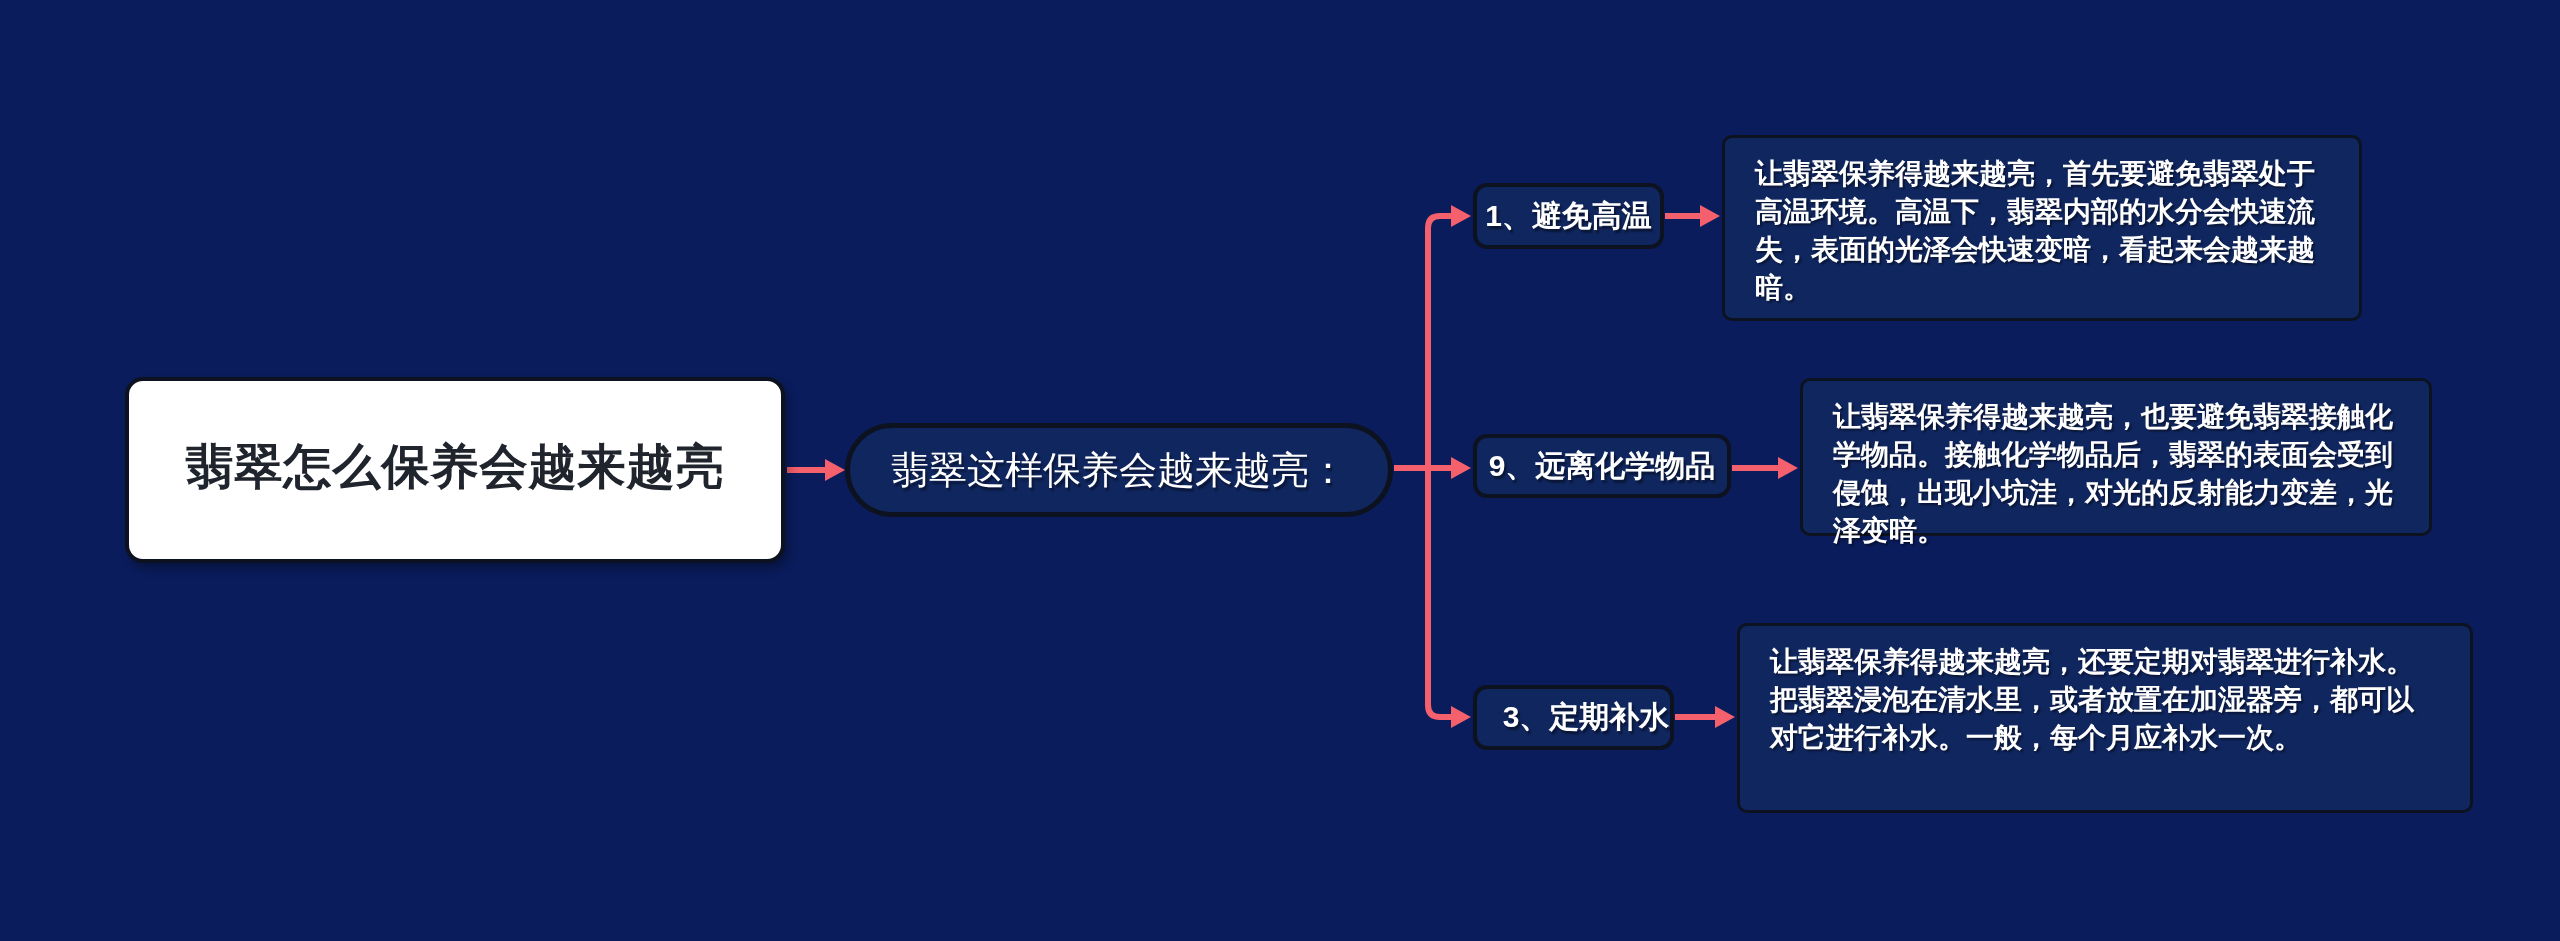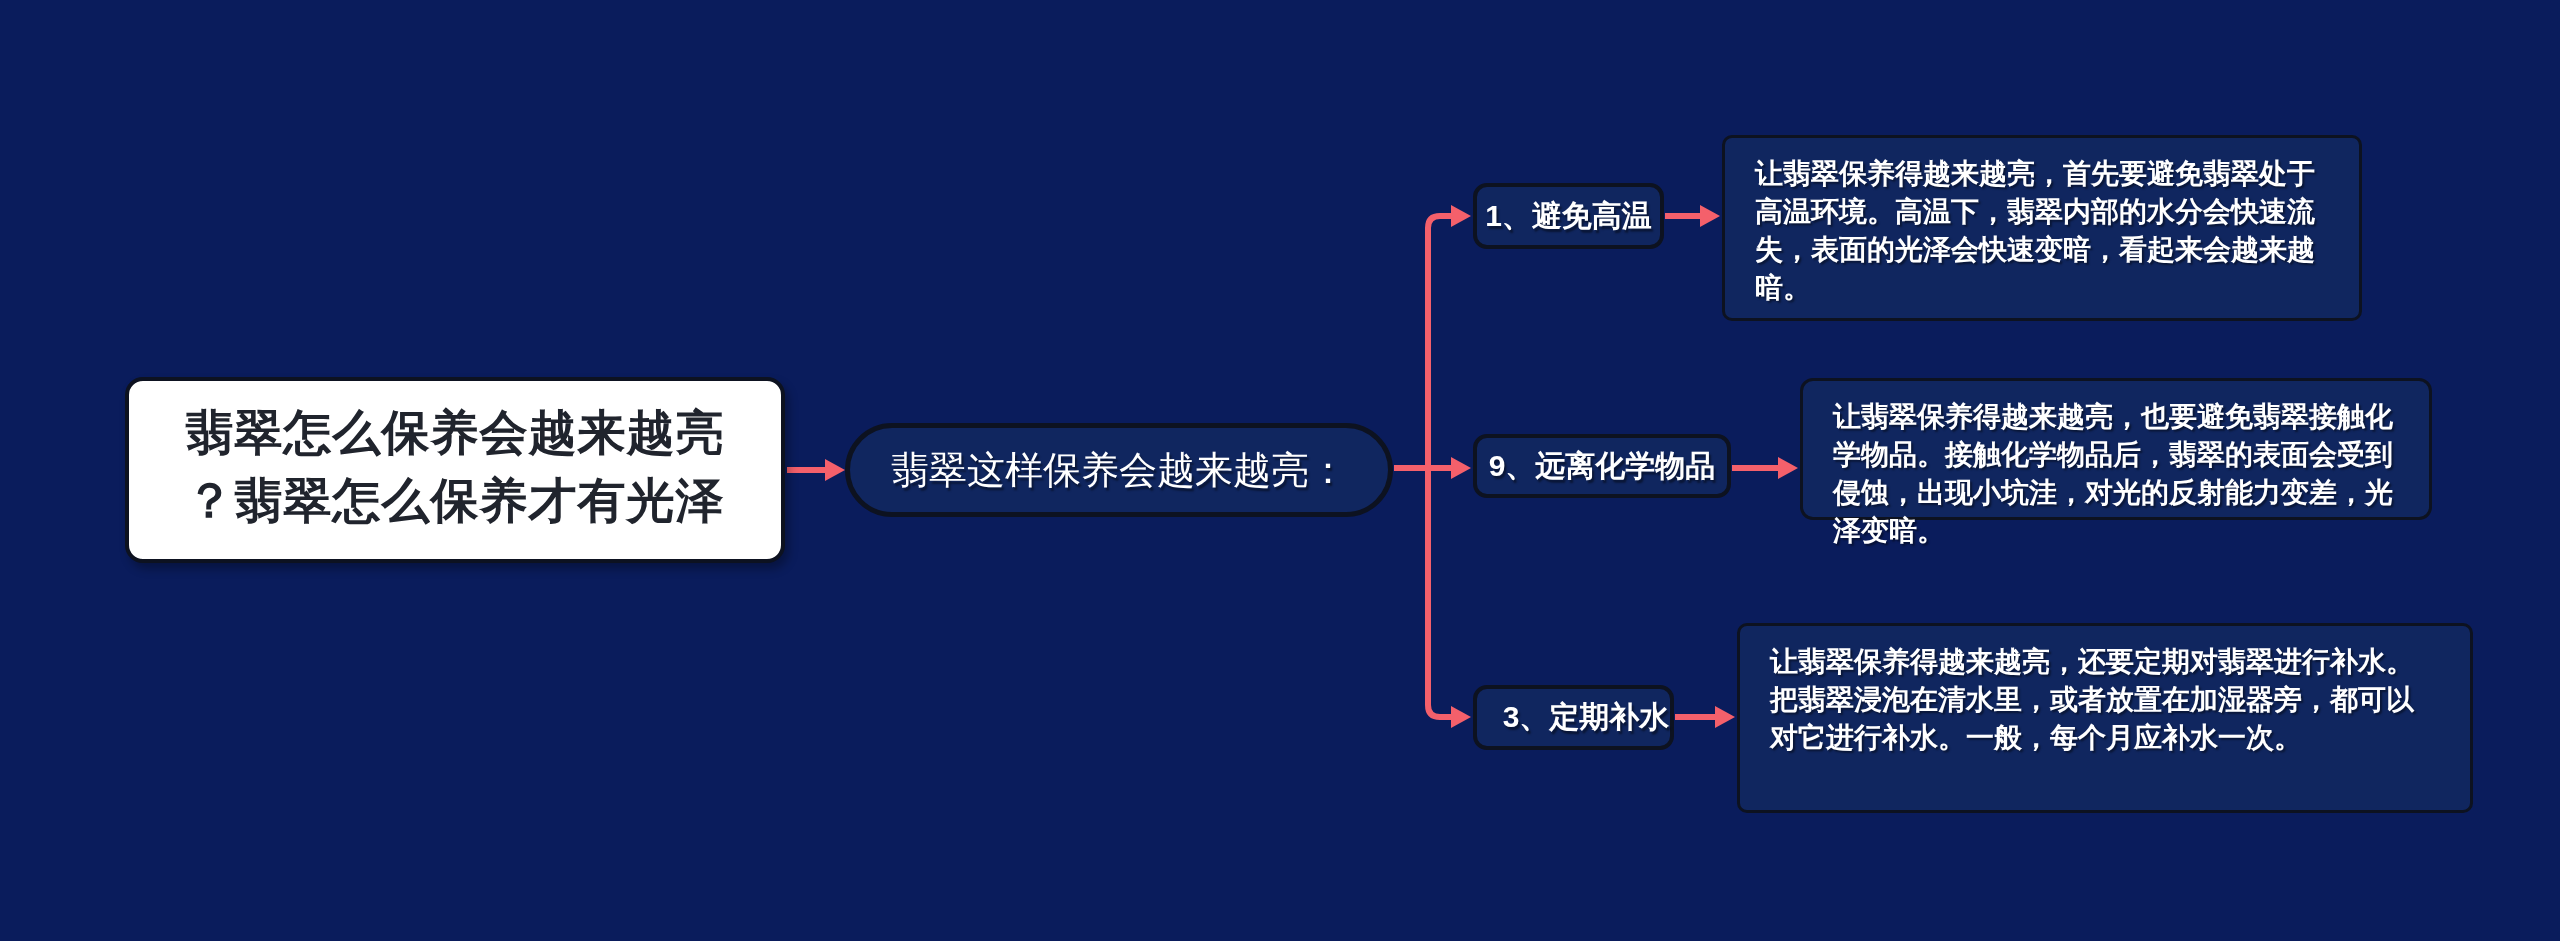--- a/index.html
+++ b/index.html
@@ -68,21 +68,21 @@
     background:var(--node-fill);
     border:3px solid var(--node-border);
     border-radius:10px;
     color:var(--text-light);
     font-size:28px;font-weight:600;line-height:38px;
     text-shadow:2px 2px 2px rgba(0,0,0,0.45);
     padding:17px 30px;
     text-align:left;
   }
   .detail-1{left:1722px;top:127px;width:640px;height:186px;margin-top:8px;}
-  .detail-2{left:1800px;top:378px;width:632px;height:142px;border-radius:13px;}
+  .detail-2{left:1800px;top:378px;width:632px;height:158px;}
   .detail-3{left:1737px;top:623px;width:736px;height:190px;}
 </style>
 </head>
 <body>
 
 <div class="stage">
 
   <svg class="connectors" width="2560" height="941" viewBox="0 0 2560 941">
 
     <path class="connector" d="M787,470 L828,470"></path>
@@ -100,21 +100,20 @@
 
     <path class="connector" d="M1732,468 L1781,468"></path>
     <polygon class="arrowhead" points="1798,468 1778,457 1778,479"></polygon>
 
     <path class="connector" d="M1675,717 L1718,717"></path>
     <polygon class="arrowhead" points="1735,717 1715,706 1715,728"></polygon>
   </svg>
 
   <div class="node root-topic">
     <span class="line">翡翠怎么保养会越来越亮</span>
-    <span class="line">？翡翠怎么保养才有光泽</span>
   </div>
 
   <div class="node center-topic">
     <span>翡翠这样保养会越来越亮：</span>
   </div>
 
   <div class="node branch branch-1">
     <span>1、避免高温</span>
   </div>
   <div class="node branch branch-2">

